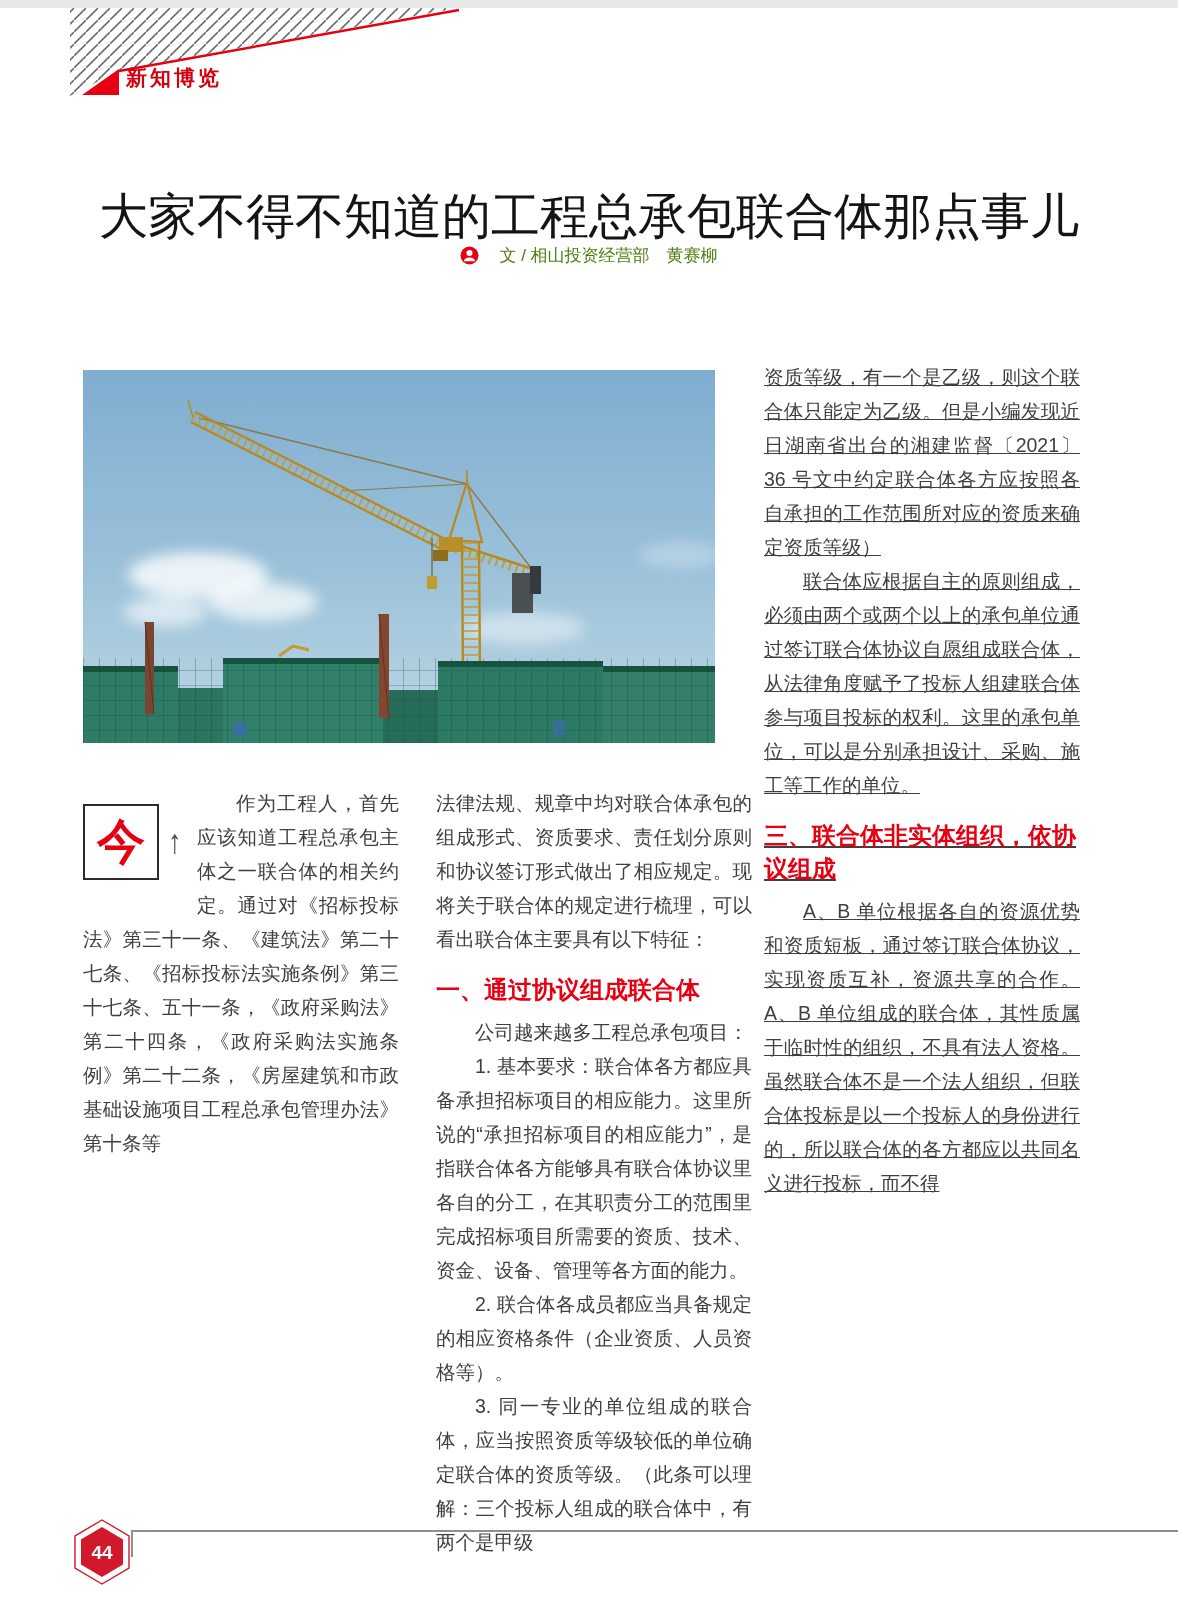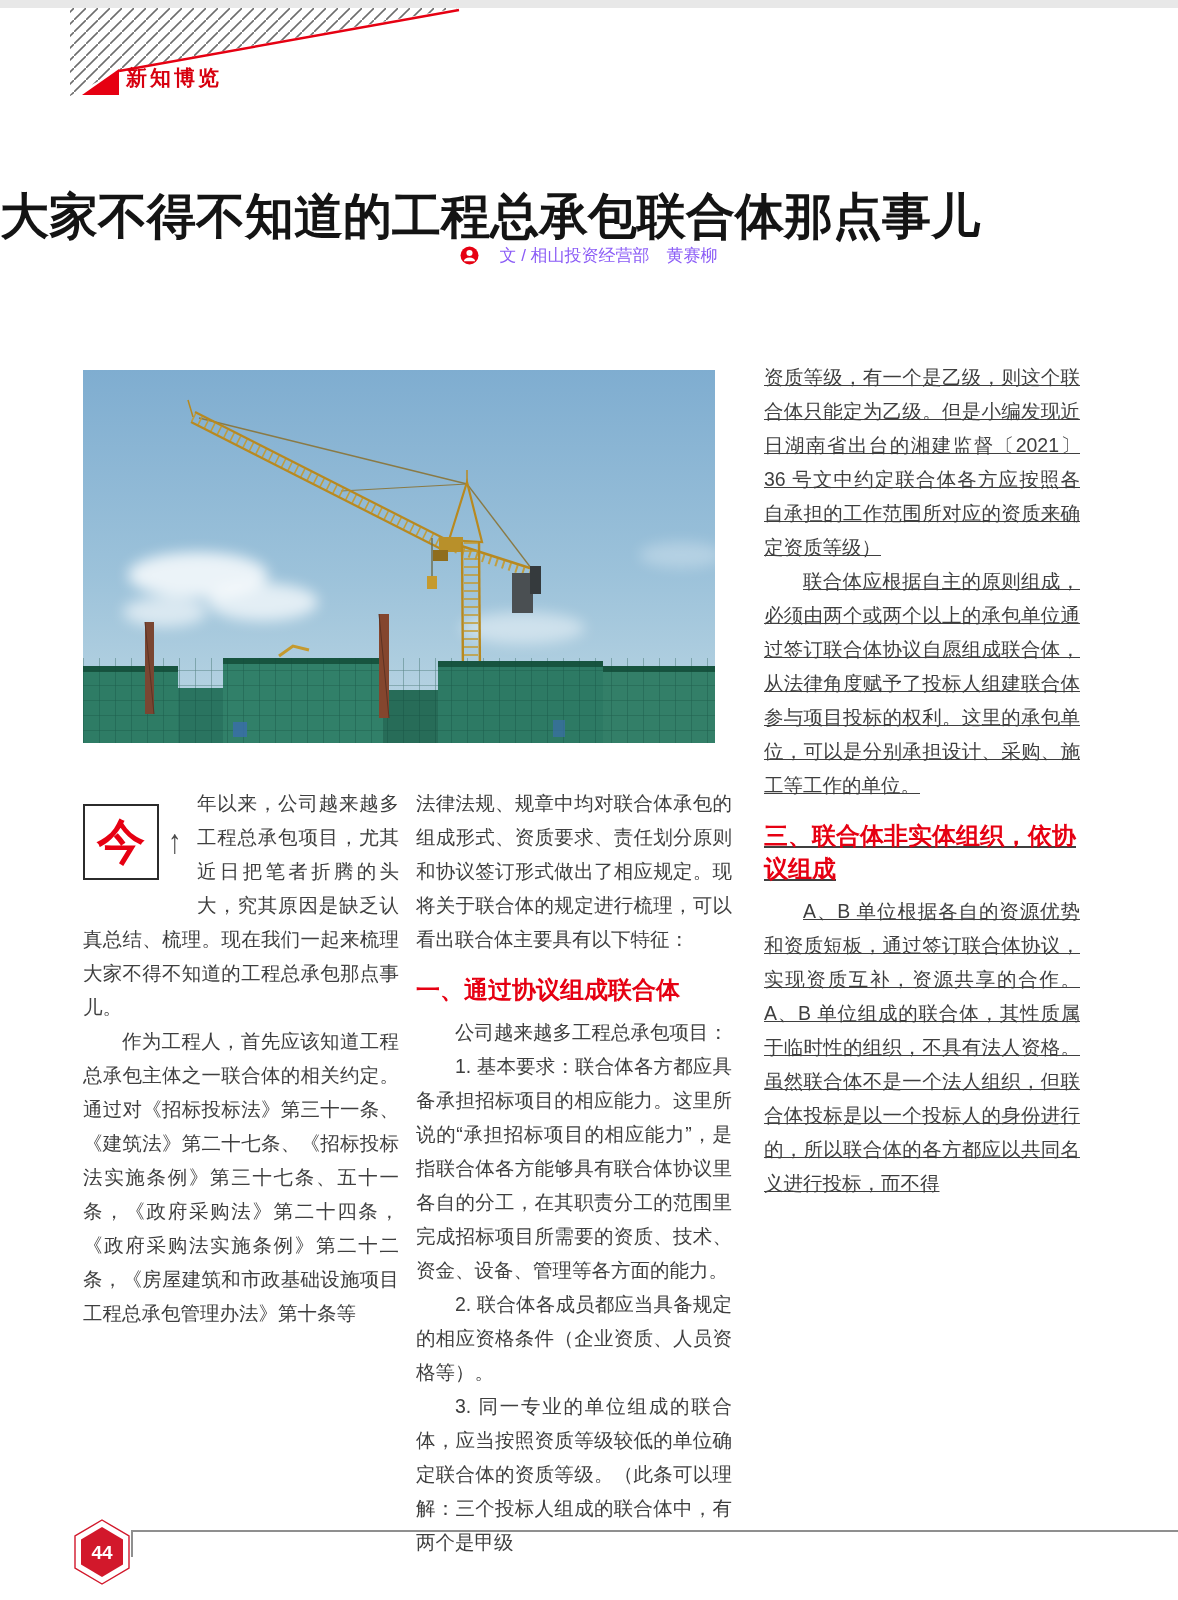--- a/index.html
+++ b/index.html
@@ -14,35 +14,35 @@
     font-family:"Liberation Sans","DejaVu Sans",sans-serif;
   }
   
   .deco{position:absolute;left:62px;top:0;}
   .section-label{
     position:absolute;left:126px;top:56px;
     font-size:21px;font-weight:700;color:#d7000f;letter-spacing:3px;
   }
   
   .title{
-    position:absolute;left:0;top:143px;width:100%;text-align:left;
+    position:absolute;left:0;top:143px;width:100%;text-align:center;
     font-family:"Liberation Serif","DejaVu Serif",serif;
-    font-size:49px;font-weight:700;color:#141414;letter-spacing:0px;white-space:nowrap;
+    font-size:49px;font-weight:400;color:#141414;letter-spacing:0px;white-space:nowrap;
   }
   .byline{
     position:absolute;left:0;top:236px;width:100%;
     display:flex;justify-content:center;align-items:center;gap:20px;
-    font-size:17px;color:#8b5cf6;
+    font-size:17px;color:#4d7c0f;
   }
   
   .photo{position:absolute;left:83px;top:362px;width:632px;height:373px;overflow:hidden;}
   
   .col{position:absolute;width:316px;color:var(--body);font-size:19.5px;line-height:34px;}
   .col-left{left:83px;top:778px;}
-  .col-mid{left:416px;top:778px;}
+  .col-mid{left:436px;top:778px;}
   .col-right{left:764px;top:352px;text-decoration:underline;}
   .body-p{margin:0;text-align:justify;}
   .indent{text-indent:2em;}
   .red-head{
     margin:17px 0 9px 0;color:var(--red);
     font-size:24px;font-weight:700;line-height:33px;text-align:left;
   }
   
   .dropcap-wrap{
     float:left;width:106px;height:104px;margin:4px 8px 0 0;
@@ -169,21 +169,20 @@
     </svg>
   </div>
 
   <div class="col col-left">
     <div class="dropcap-wrap">
       <span class="dropcap-box">
           <span class="dropcap-char">今</span>
         </span>
       <span class="dropcap-arrow">↑</span>
     </div>
-    <p class="body-p">年以来，公司越来越多工程总承包项目，尤其近日把笔者折腾的头大，究其原因是缺乏认真总结、梳理。现在我们一起来梳理大家不得不知道的工程总承包那点事儿。</p>
     <p class="body-p indent">作为工程人，首先应该知道工程总承包主体之一联合体的相关约定。通过对《招标投标法》第三十一条、《建筑法》第二十七条、《招标投标法实施条例》第三十七条、五十一条，《政府采购法》第二十四条，《政府采购法实施条例》第二十二条，《房屋建筑和市政基础设施项目工程总承包管理办法》第十条等</p>
   </div>
 
   <div class="col col-mid">
     <p class="body-p">法律法规、规章中均对联合体承包的组成形式、资质要求、责任划分原则和协议签订形式做出了相应规定。现将关于联合体的规定进行梳理，可以看出联合体主要具有以下特征：</p>
     <h2 class="red-head">一、通过协议组成联合体</h2>
     <p class="body-p indent">公司越来越多工程总承包项目：</p>
     <p class="body-p indent">1. 基本要求：联合体各方都应具备承担招标项目的相应能力。这里所说的“承担招标项目的相应能力”，是指联合体各方能够具有联合体协议里各自的分工，在其职责分工的范围里完成招标项目所需要的资质、技术、资金、设备、管理等各方面的能力。</p>
     <p class="body-p indent">2. 联合体各成员都应当具备规定的相应资格条件（企业资质、人员资格等）。</p>
     <p class="body-p indent">3. 同一专业的单位组成的联合体，应当按照资质等级较低的单位确定联合体的资质等级。（此条可以理解：三个投标人组成的联合体中，有两个是甲级</p>

